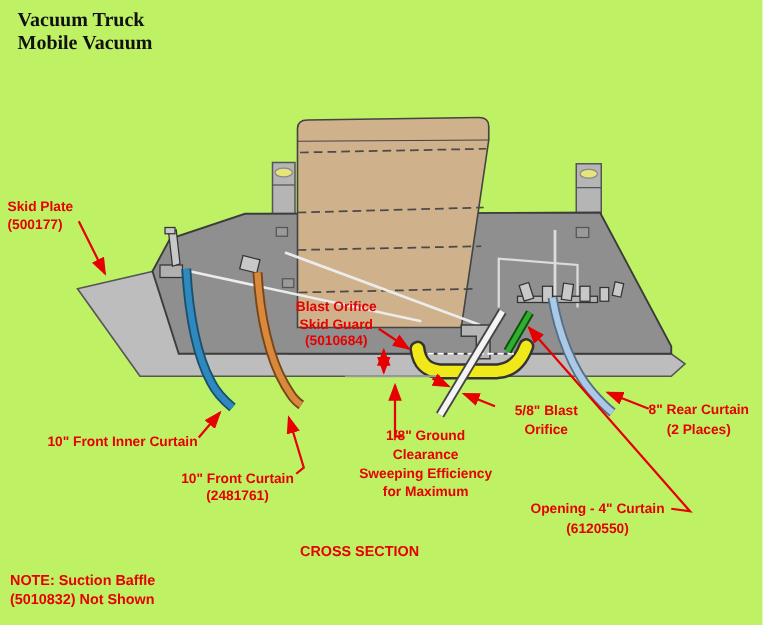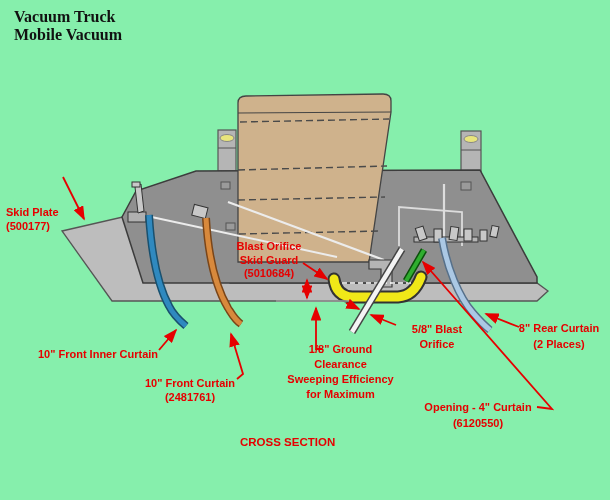--- a/index.html
+++ b/index.html
@@ -1,17 +1,17 @@
 <!DOCTYPE html>
 <html><head>
 <meta charset="utf-8">
 <style>
   html,body{margin:0;padding:0;background:#ffffff;}
   .stage{
-    position:relative;width:610px;height:500px;background:#86efac;overflow:hidden;
+    position:relative;width:610px;height:500px;background:#bef264;overflow:hidden;
     font-family:"Liberation Sans",sans-serif;
   }
   .stage svg{position:absolute;left:0;top:0;}
   .title{
     position:absolute;left:14px;top:8px;
     font-family:"Liberation Serif","DejaVu Serif",serif;
     font-weight:bold;font-size:16px;line-height:18px;color:#111;
   }
   .lbl{
     position:absolute;color:#e60000;font-weight:bold;font-size:11px;line-height:14px;
@@ -143,21 +143,21 @@
       <line x1="519" y1="327" x2="486" y2="314" marker-end="url(#ah)"></line>
       <path d="M537,407 L552,409 L423,262" marker-end="url(#ah)"></path>
     </g>
   </svg>
 
   <div class="title">
     <span>Vacuum Truck</span><br>
     <span>Mobile Vacuum</span>
   </div>
 
-  <div class="lbl left" style="left:6px;top:159px;margin-top:46px;">
+  <div class="lbl left" style="left:6px;top:159px;">
     <span>Skid Plate</span>
     <span>(500177)</span>
   </div>
 
   <div class="lbl" style="left:230px;top:240px;width:78px;line-height:13.5px;">
     <span>Blast Orifice</span>
     <span>Skid Guard</span>
     <span>(5010684)</span>
   </div>
 
@@ -187,14 +187,18 @@
     <span>(2 Places)</span>
   </div>
 
   <div class="lbl" style="left:418px;top:399px;width:120px;line-height:16px;">
     <span>Opening - 4" Curtain</span>
     <span>(6120550)</span>
   </div>
 
   <div class="caption">CROSS SECTION</div>
 
+  <div class="note">
+    <span>NOTE: Suction Baffle</span>
+    <span>(5010832) Not Shown</span>
+  </div>
 
 </div>
 
 </body></html>

